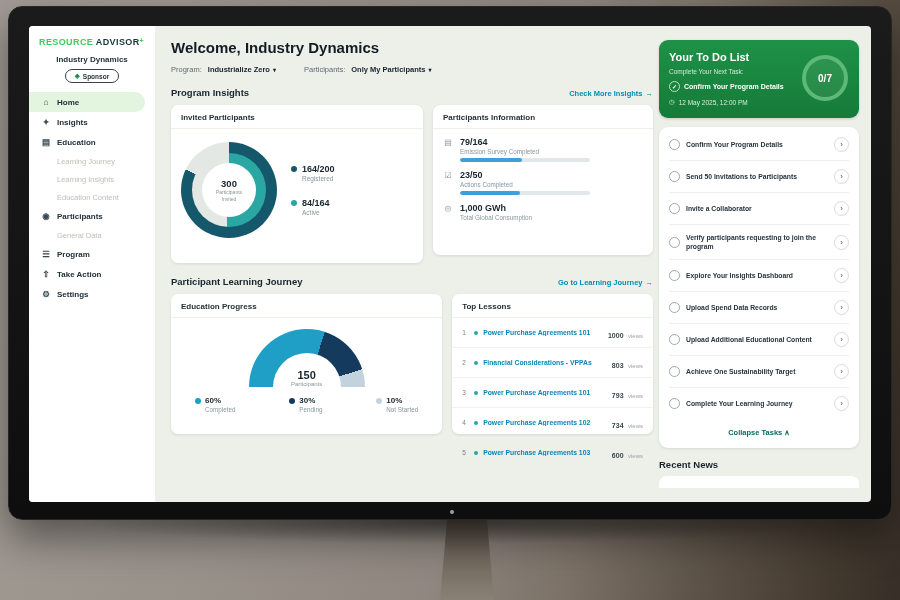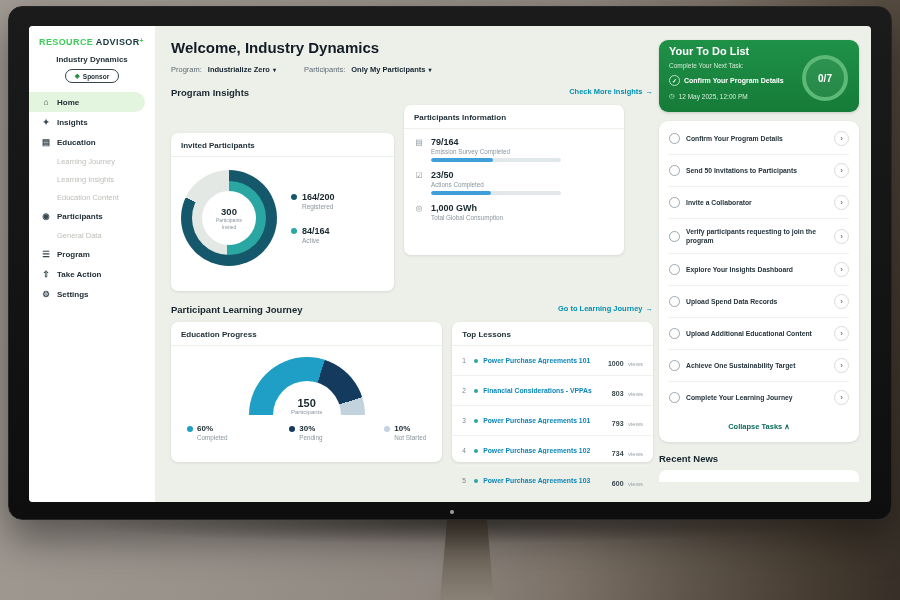--- a/index.html
+++ b/index.html
@@ -35,28 +35,28 @@
   .nav-ic{width:10px;font-size:8.5px;color:#36474f;text-align:center;}
   .nav-item.active{background:#e3f4df;border-radius:0 11px 11px 0;margin-right:10px;}
   .nav-sub{padding:4.5px 4px 4.5px 28px;font-size:7.5px;color:#bcbfb8;cursor:pointer;}
   
   .main{flex:none;width:498px;box-sizing:border-box;padding:13px 0 0 16px;}
   .page-title{margin:0;font-size:15px;font-weight:bold;color:#121c24;}
   .filters{display:flex;align-items:center;gap:6px;margin-top:9px;font-size:7.5px;color:#5d6c74;}
   .fvalue{display:inline-flex;align-items:center;gap:3px;font-weight:bold;color:#14242e;cursor:pointer;}
   .caret{font-size:6px;color:#14242e;}
   .fgap{width:16px;}
-  .sec-head{display:flex;justify-content:space-between;align-items:flex-start;width:482px;margin:13px 0 7px;}
+  .sec-head{display:flex;justify-content:space-between;align-items:flex-end;width:482px;margin:13px 0 7px;}
   .sec-title{font-size:9.5px;font-weight:bold;color:#17262e;}
   .sec-link{display:flex;align-items:center;gap:3px;font-size:7.5px;font-weight:bold;color:#0090b4;cursor:pointer;}
   .cards-row{display:flex;gap:10px;align-items:flex-start;width:482px;}
   .card{background:#fff;border-radius:7px;box-shadow:0 1px 3px rgba(20,30,40,.10);box-sizing:border-box;}
   .card-head{font-size:8px;font-weight:bold;color:#1d2d35;padding:8px 10px 6px;border-bottom:1px solid #edefe9;}
   
-  .invited{width:223px;height:158px;margin-top:28px;}
+  .invited{width:252px;height:158px;}
   .invited-body{display:flex;align-items:center;gap:14px;padding:13px 10px;}
   .donut{width:96px;height:96px;border-radius:50%;position:relative;flex:none;}
   .donut2{position:absolute;left:11px;top:11px;width:74px;height:74px;border-radius:50%;}
   .hole{position:absolute;left:10px;top:10px;width:54px;height:54px;border-radius:50%;background:#fff;
     display:flex;flex-direction:column;align-items:center;justify-content:center;text-align:center;}
   .hole-num{font-size:9.5px;font-weight:bold;color:#18262e;}
   .hole-label{font-size:5px;color:#8a969c;line-height:1.25;width:42px;}
   .legend-col{display:flex;flex-direction:column;gap:16px;}
   .legend-item{display:flex;gap:5px;align-items:flex-start;}
   .dot{width:6px;height:6px;border-radius:50%;margin-top:2px;flex:none;}
@@ -71,37 +71,37 @@
   .bar{width:130px;height:4px;border-radius:2px;background:#e2e7ea;overflow:hidden;}
   .bar-fill{height:100%;border-radius:2px;background:#3f9fd8;}
   
   .edu{width:297px;height:140px;}
   .gauge-clip{width:116px;height:58px;overflow:hidden;position:relative;margin:11px auto 0;}
   .gauge{width:116px;height:116px;border-radius:50%;}
   .gauge-hole{position:absolute;left:24px;top:24px;width:68px;height:68px;border-radius:50%;background:#fff;}
   .gauge-center{position:absolute;left:0;right:0;bottom:0;text-align:center;}
   .gc-num{font-size:11px;font-weight:bold;color:#18262e;}
   .gc-lab{font-size:6px;color:#8a969c;}
-  .edu-legend{display:flex;justify-content:space-between;padding:9px 16px 0;}
+  .edu-legend{display:flex;justify-content:space-between;padding:9px 24px 0;}
   .el-head{display:flex;align-items:center;gap:4px;}
   .el-val{font-size:8px;font-weight:bold;color:#18262e;}
   .el-lab{font-size:6.3px;color:#8a969c;margin:1px 0 0 10px;}
   
   .lessons{width:220px;height:140px;}
   .lesson-row{display:flex;align-items:center;gap:5px;padding:5.5px 10px;border-bottom:1px solid #f1f3ee;cursor:pointer;}
   .lesson-row:last-child{border-bottom:none;}
   .l-rank{font-size:6.5px;color:#77828a;width:7px;flex:none;}
   .l-dot{width:4px;height:4px;border-radius:50%;flex:none;}
   .l-title{font-size:6.8px;font-weight:bold;color:#0a86b8;flex:1;white-space:nowrap;overflow:hidden;}
   .lv-num{font-size:7px;font-weight:bold;color:#39454b;}
   .lv-suffix{font-size:6px;color:#9aa4a8;}
   
   .rightcol{flex:1;box-sizing:border-box;padding:14px 12px 0 6px;}
   .todo-card{position:relative;background:linear-gradient(180deg,#1f9147,#157b38);border-radius:9px;
-    padding:5px 10px 12px;color:#fff;box-shadow:0 1px 3px rgba(20,30,40,.18);}
+    padding:11px 10px 12px;color:#fff;box-shadow:0 1px 3px rgba(20,30,40,.18);}
   .todo-title{font-size:11px;font-weight:bold;}
   .todo-sub{font-size:6.5px;color:#cfe9d4;margin-top:5px;}
   .todo-next{display:flex;gap:4px;align-items:center;font-size:7px;font-weight:bold;margin-top:6px;width:138px;}
   .tn-ic{width:9px;height:9px;border-radius:50%;border:1px solid #bfe3c6;display:flex;align-items:center;
     justify-content:center;font-size:6px;flex:none;}
   .todo-due{display:flex;gap:4px;align-items:center;font-size:6.5px;color:#d8edd9;margin-top:6px;}
   .todo-ring{position:absolute;right:11px;top:15px;width:46px;height:46px;border-radius:50%;
     border:4.5px solid #5db977;box-sizing:border-box;background:rgba(255,255,255,.07);
     display:flex;align-items:center;justify-content:center;}
   .ring-val{font-size:10px;font-weight:bold;color:#fff;}

